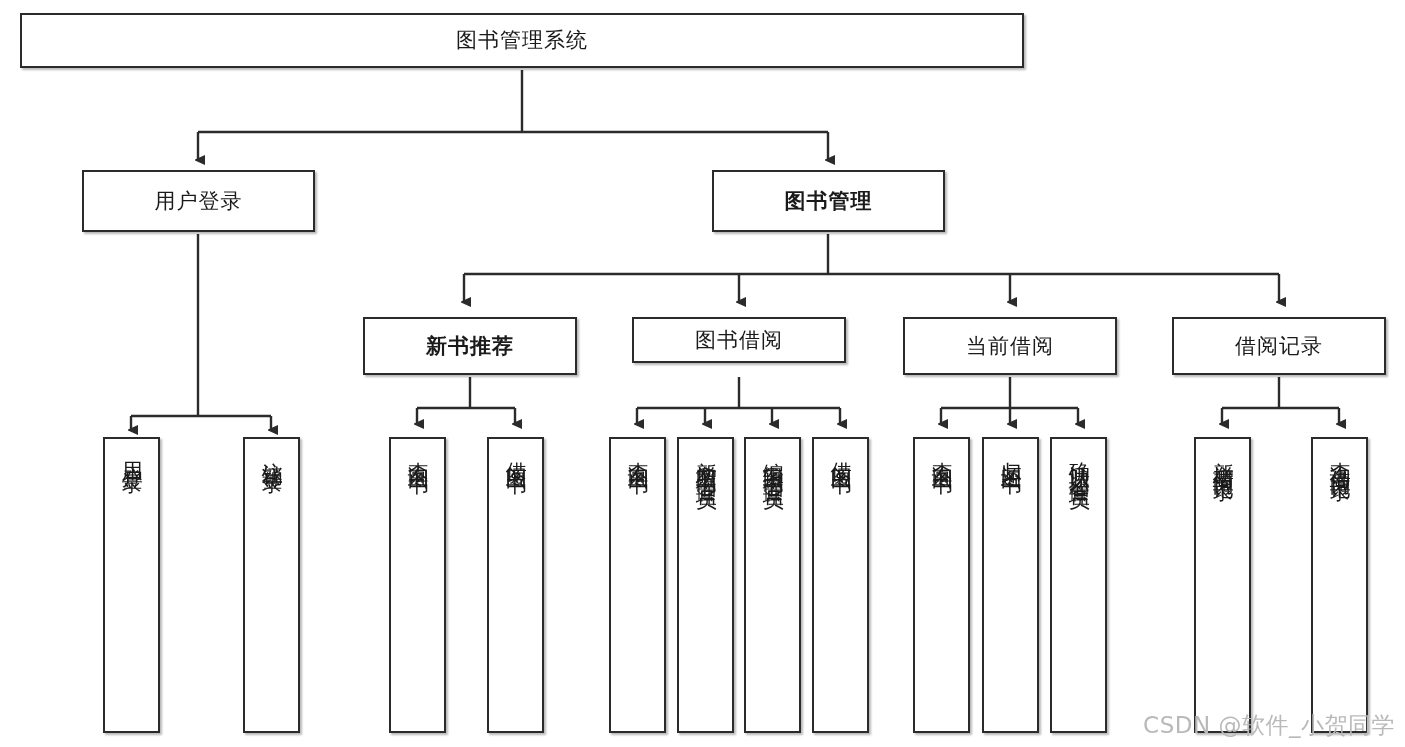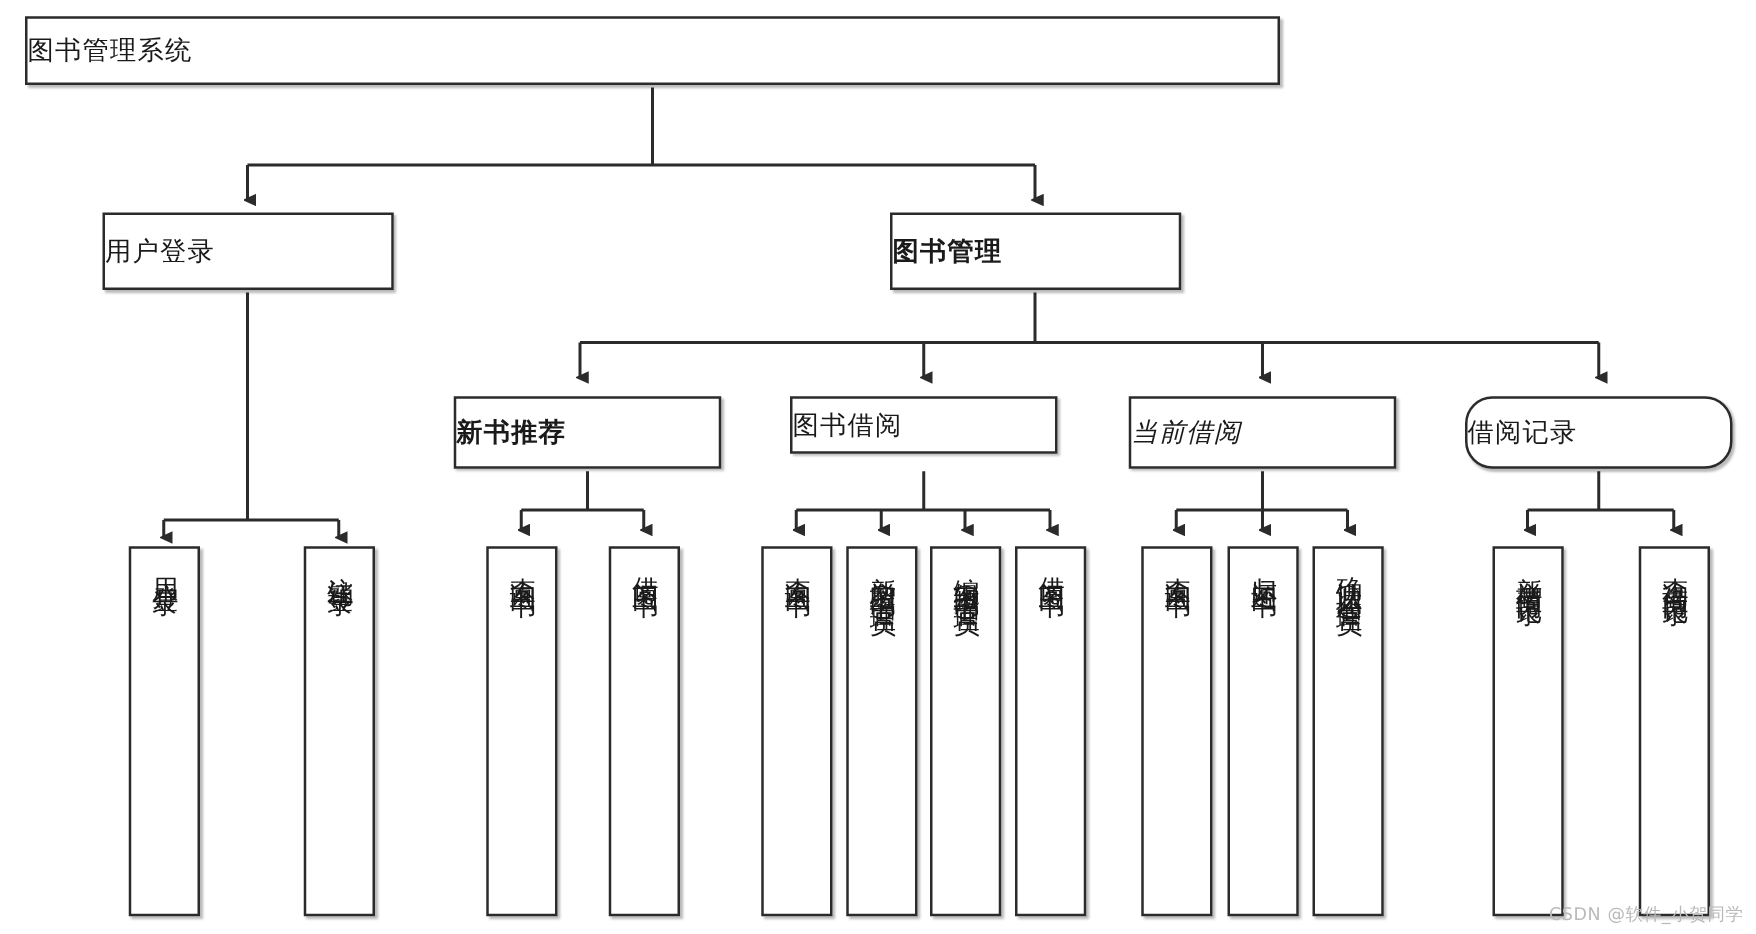--- a/index.html
+++ b/index.html
@@ -24,20 +24,21 @@
   }
   
   .node{
     position:absolute;
     box-sizing:border-box;
     background:#ffffff;
     border:2px solid #2b2b2b;
     box-shadow:2px 2px 2px rgba(0,0,0,0.28);
     display:flex;
     align-items:center;
+    justify-content:center;
     color:#1a1a1a;
   }
   .node .label{
     font-size:21px;
     line-height:1.25;
     letter-spacing:1px;
     white-space:nowrap;
     user-select:none;
   }
   
@@ -60,21 +61,21 @@
     white-space:normal;
     max-height:282px;
   }
   .node.leaf.tall .label{ max-height:288px; }
 
   
   #watermark{
     position:absolute;
     right:10px;
     bottom:6px;
-    font-size:14px;
+    font-size:23px;
     color:#b9b9b9;
     letter-spacing:0.5px;
     white-space:nowrap;
     user-select:none;
   }
 </style>
 </head>
 <body>
 
 <div id="canvas">
@@ -144,25 +145,25 @@
   </div>
 
   <div class="node branch" style="left:363px; top:317px; width:214px; height:58px;font-weight:bold;">
     <span class="label">新书推荐</span>
   </div>
 
   <div class="node branch" style="left:632px; top:317px; width:214px; height:46px;">
     <span class="label">图书借阅</span>
   </div>
 
-  <div class="node branch" style="left:903px; top:317px; width:214px; height:58px;font-style:italic;">
+  <div class="node branch" style="left:903px; top:317px; width:214px; height:58px;">
     <span class="label">当前借阅</span>
   </div>
 
-  <div class="node branch" style="left:1172px; top:317px; width:214px; height:58px;border-radius:22px;">
+  <div class="node branch" style="left:1172px; top:317px; width:214px; height:58px;">
     <span class="label">借阅记录</span>
   </div>
 
   <div class="node leaf" style="left:103px; top:437px; width:57px; height:296px;">
     <span class="label">用户登录</span>
   </div>
 
   <div class="node leaf" style="left:243px; top:437px; width:57px; height:296px;">
     <span class="label">注销登录</span>
   </div>

